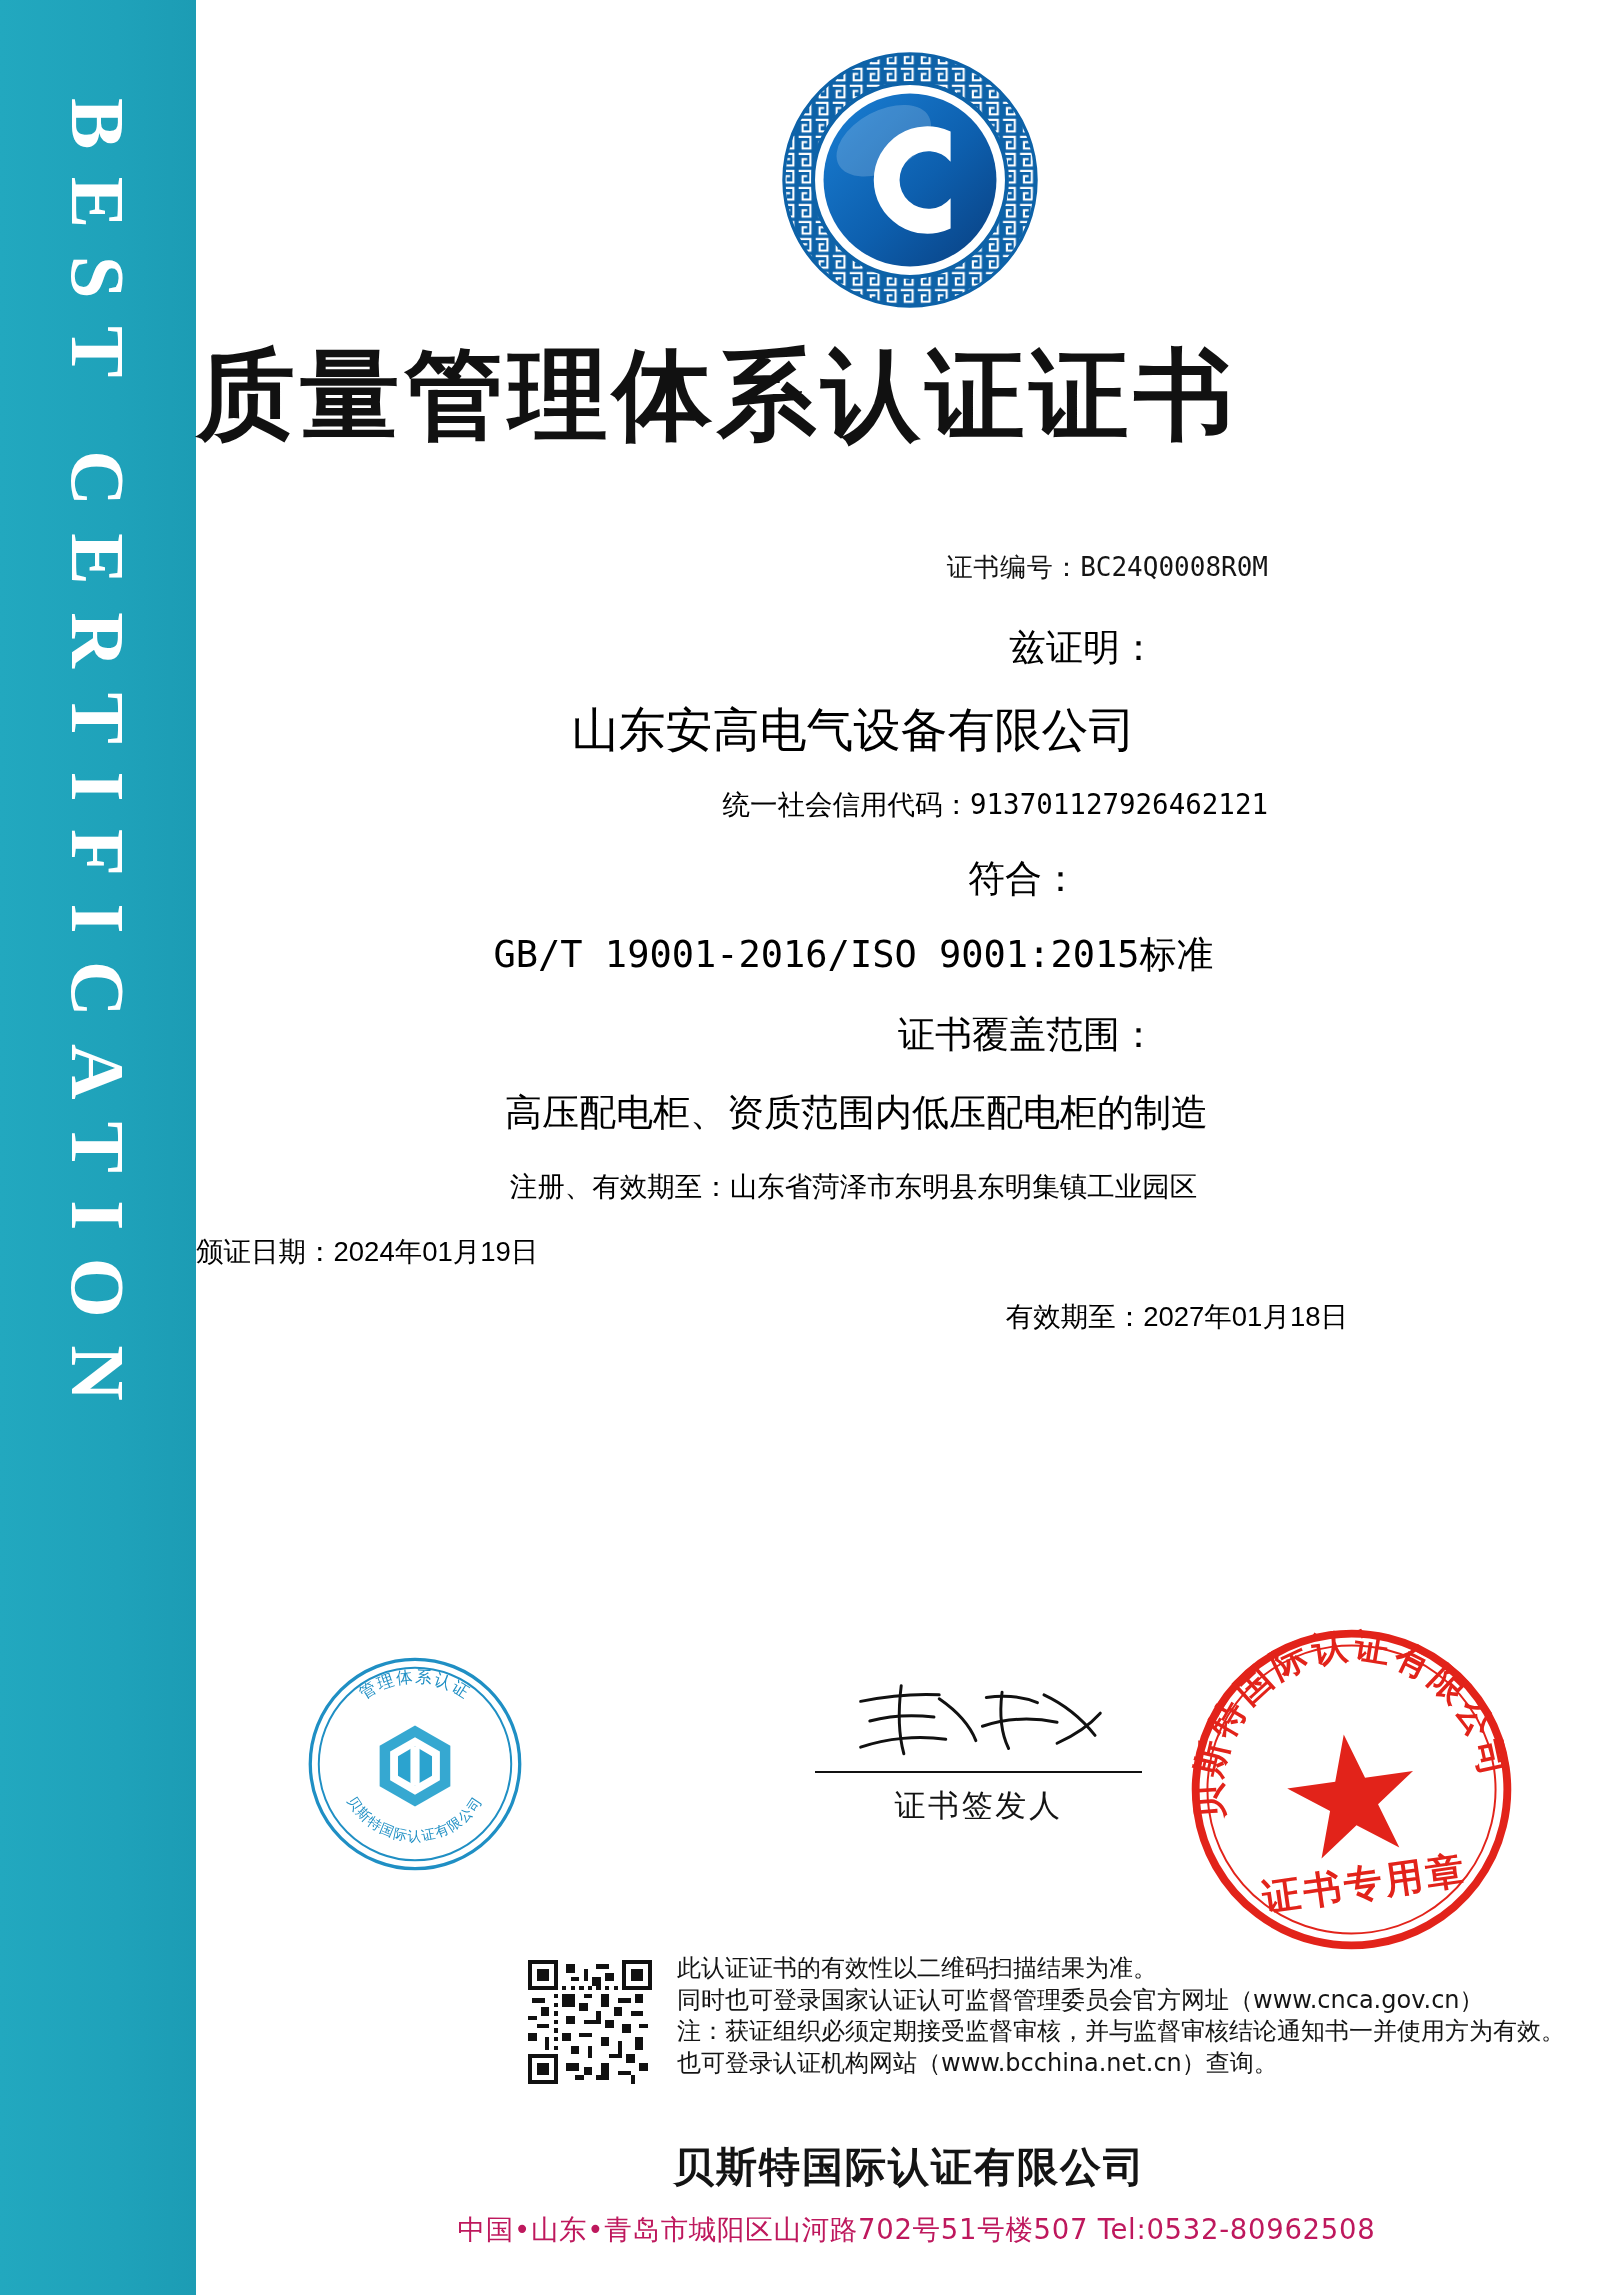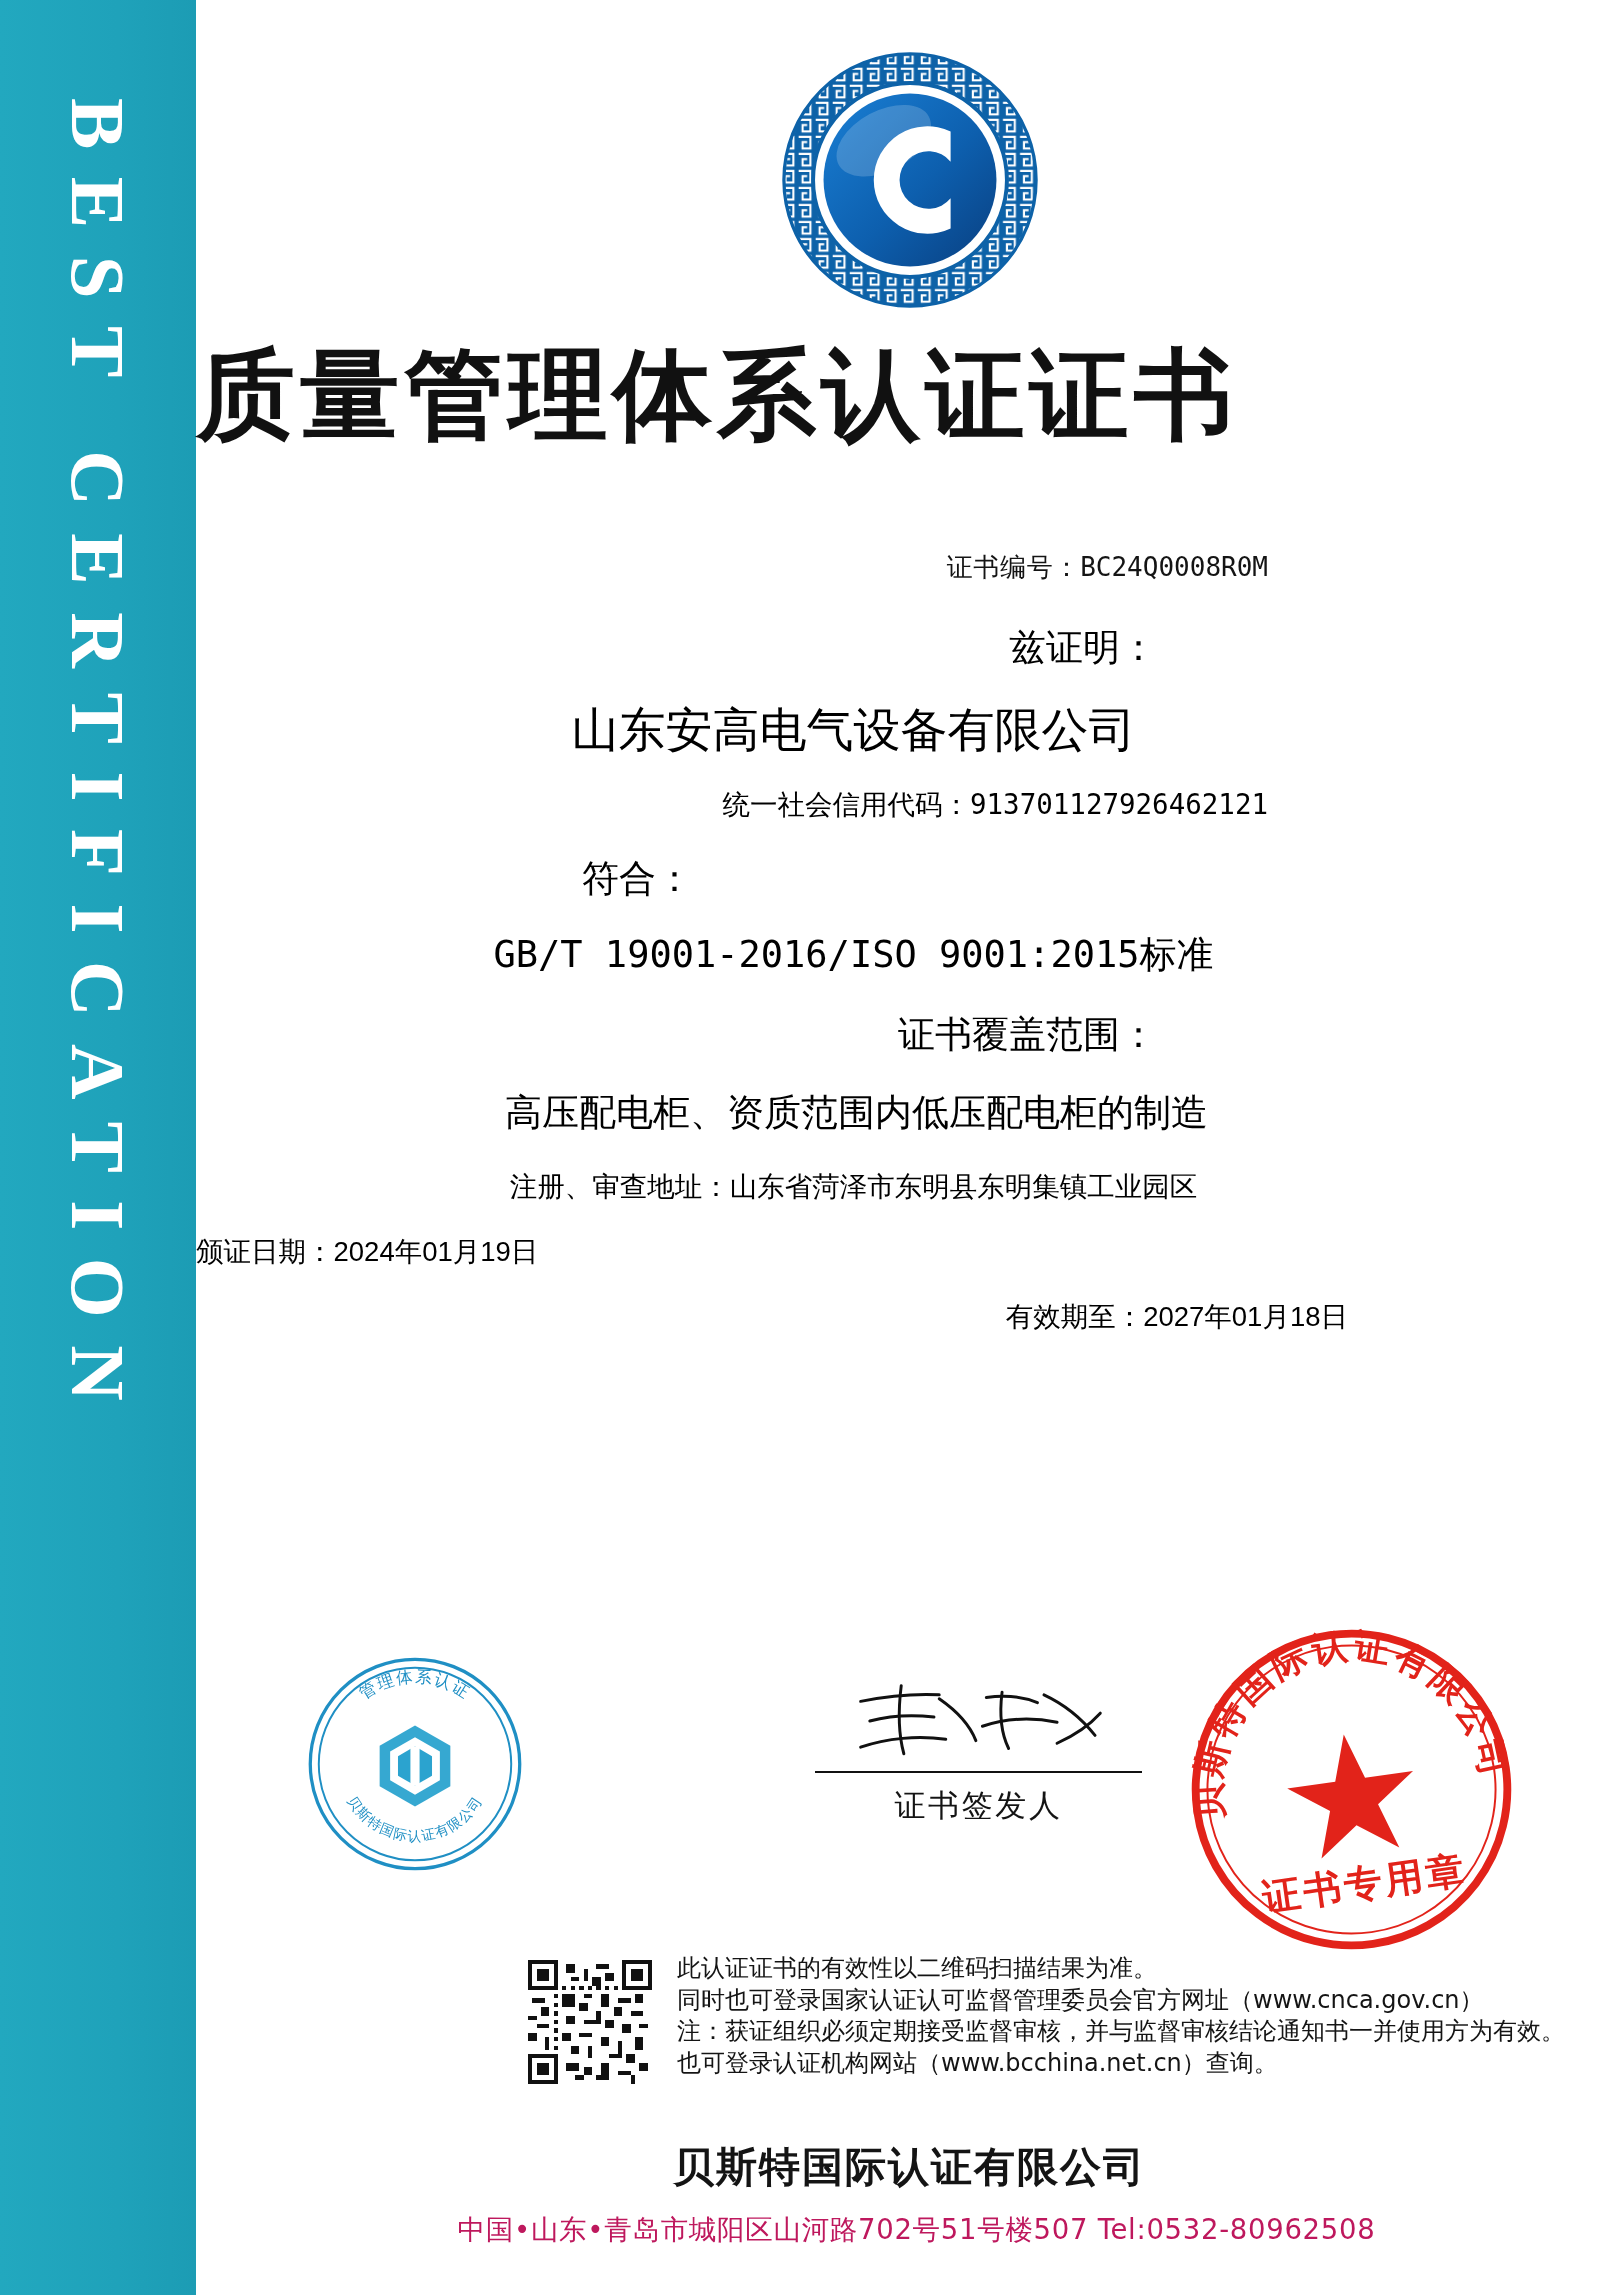--- a/index.html
+++ b/index.html
@@ -125,21 +125,21 @@
     font-size: 27.5px;
     text-align: right;
     padding-right: 164px;
     margin-bottom: 31px;
   }
   .credit-code .mono {
     font-family: "DejaVu Sans Mono", monospace;
   }
   .label-conform {
     font-size: 37px;
-    text-align: center;
+    text-align: right;
     padding-right: 353px;
     margin-bottom: 26px;
   }
   .standard {
     font-size: 37px;
     text-align: center;
     padding-left: 79px;
     margin-bottom: 30px;
     font-family: "DejaVu Sans Mono", monospace;
     letter-spacing: 0px;
@@ -324,21 +324,21 @@
 
     <div class="label-conform">符合：</div>
 
     <div class="standard">GB/T 19001-2016/ISO 9001:2015标准</div>
 
     <div class="label-scope">证书覆盖范围：</div>
 
     <div class="scope">高压配电柜、资质范围内低压配电柜的制造</div>
 
     <div class="address">
-      <span>注册、审查地址：</span><span>山东省菏泽市东明县东明集镇工业园区</span>
+      <span>注册、有效期至：</span><span>山东省菏泽市东明县东明集镇工业园区</span>
     </div>
 
     <div class="issue-date">
       <span>颁证日期：</span><span>2024年01月19日</span>
     </div>
 
     <div class="valid-date">
       <span>有效期至：</span><span>2027年01月18日</span>
     </div>
   </div>

